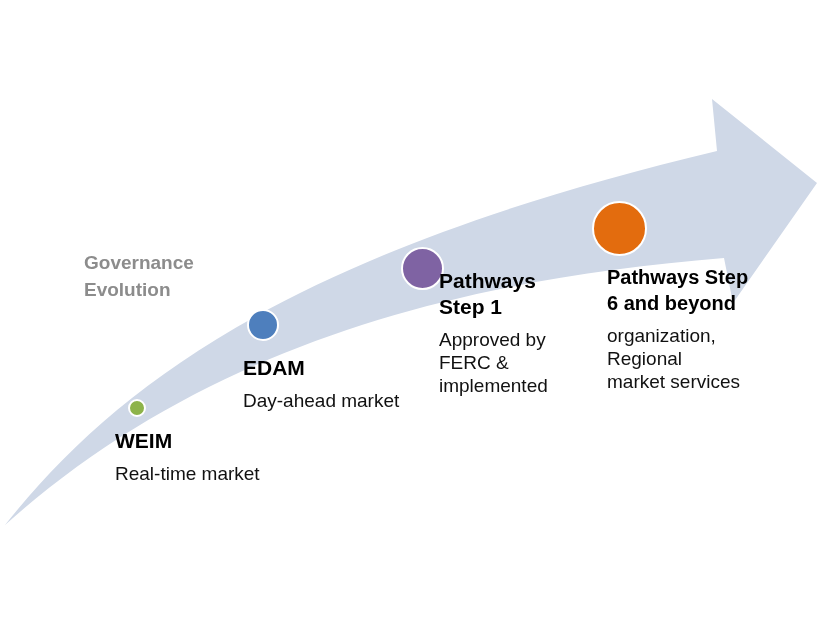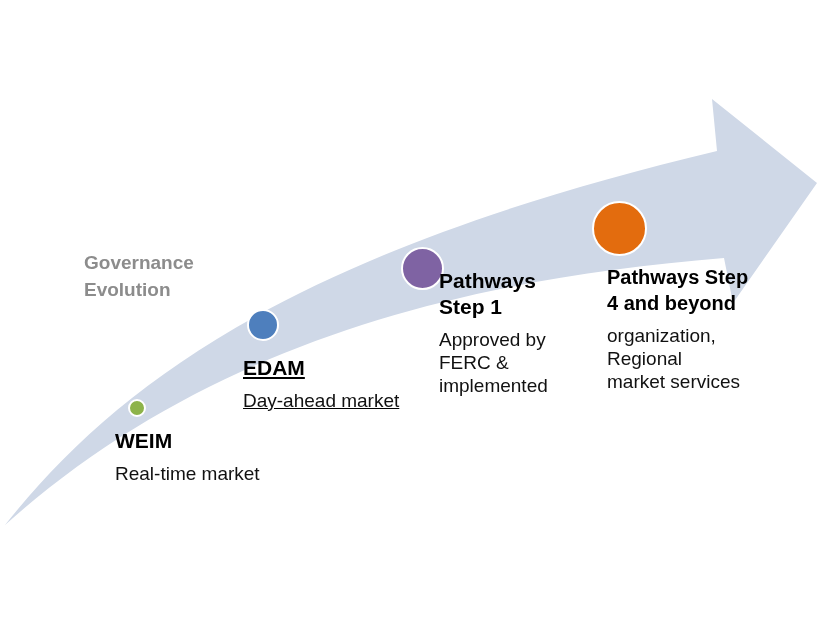--- a/index.html
+++ b/index.html
@@ -30,38 +30,38 @@
 <div class="dot" style="left:401px;top:247px;width:43px;height:43px;background:#7f63a3;"></div>
 <div class="dot" style="left:592px;top:201px;width:55px;height:55px;background:#e36c0e;"></div>
 
 <div class="lbl" style="left:115px;top:428px;">
   <div class="title">WEIM</div>
   <div class="desc">
       <div>Real-time market</div>
     </div>
 </div>
 
-<div class="lbl" style="left:243px;top:355px;text-decoration:underline;">
+<div class="lbl" style="left:243px;top:355px;">
   <div class="title">EDAM</div>
   <div class="desc">
       <div>Day-ahead market</div>
     </div>
 </div>
 
 <div class="lbl" style="left:439px;top:268px;">
   <div class="title">Pathways</div>
   <div class="title">Step 1</div>
   <div class="desc">
     <div>Approved by</div>
     <div>FERC &amp;</div>
     <div>implemented</div>
   </div>
 </div>
 
 <div class="lbl" style="left:607px;top:264px;">
   <div class="title" style="font-size:20px;">Pathways Step</div>
-  <div class="title" style="font-size:20px;">4 and beyond</div>
+  <div class="title" style="font-size:20px;">6 and beyond</div>
   <div class="desc">
     <div>organization,</div>
     <div>Regional</div>
     <div>market services</div>
   </div>
 </div>
 
 </body></html>

